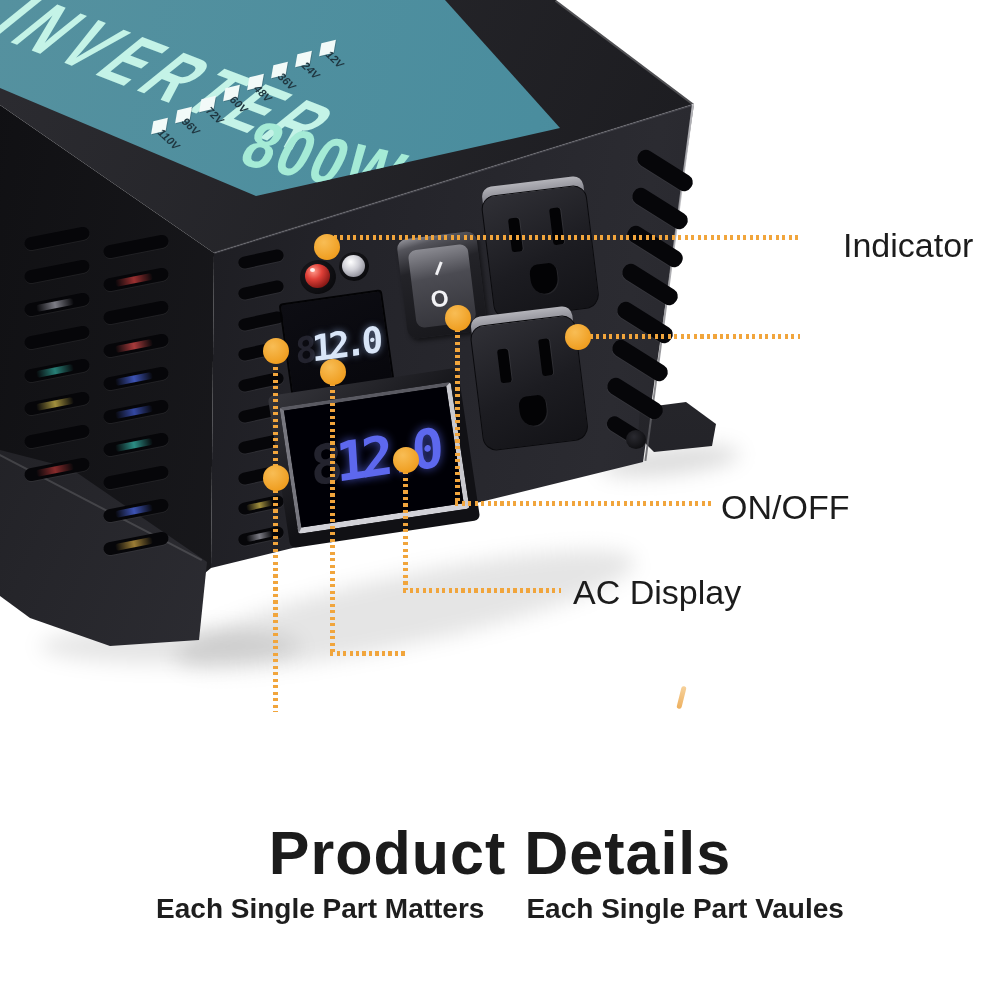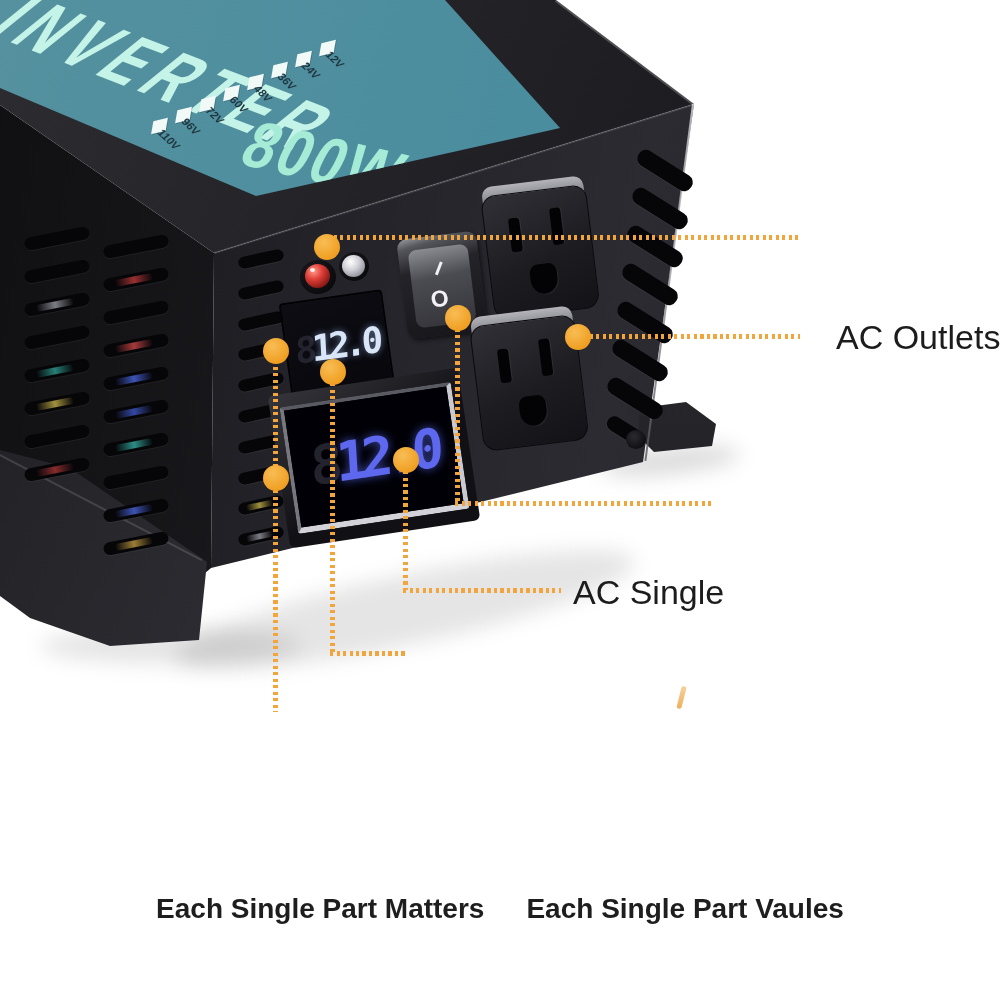--- a/index.html
+++ b/index.html
@@ -258,40 +258,42 @@
       <div class="slot" style="left:24px;top:25px;"></div>
       <div class="slot" style="left:66px;top:20px;height:37px;"></div>
       <div class="gnd" style="left:39px;top:75px;"></div>
     </div>
   </div>
 
   <div class="socket" style="left:626px;top:430px;width:20px;height:19px;background:radial-gradient(circle at 40% 35%,#2a2a30,#050507);"></div>
 
   <div class="dot" style="left:314px;top:234px;"></div>
   <div class="dl-h" style="left:334px;top:235px;width:464px;"></div>
+  <div class="co-label" style="left:843px;top:226px;">Indicator</div>
 
   <div class="dot" style="left:565px;top:324px;"></div>
   <div class="dl-h" style="left:590px;top:334px;width:210px;"></div>
-  <div class="co-label" style="left:836px;top:318px;">AC Outlets</div>
 
   <div class="dot" style="left:445px;top:305px;"></div>
   <div class="dl-v" style="left:455px;top:329px;height:176px;"></div>
   <div class="dl-h" style="left:455px;top:501px;width:257px;"></div>
+  <div class="co-label" style="left:721px;top:488px;">ON/OFF</div>
 
   <div class="dot" style="left:393px;top:447px;"></div>
   <div class="dl-v" style="left:403px;top:471px;height:119px;"></div>
   <div class="dl-h" style="left:403px;top:588px;width:158px;"></div>
-  <div class="co-label" style="left:573px;top:573px;">AC Single</div>
+  <div class="co-label" style="left:573px;top:573px;">AC Display</div>
 
   <div class="dot" style="left:320px;top:359px;"></div>
   <div class="dl-v" style="left:330px;top:383px;height:270px;"></div>
   <div class="dl-h" style="left:330px;top:651px;width:78px;"></div>
 
   <div class="dot" style="left:263px;top:338px;"></div>
   <div class="dot" style="left:263px;top:465px;"></div>
   <div class="dl-v" style="left:273px;top:360px;height:352px;"></div>
 
   <div class="stray"></div>
 
+  <div class="f-title">Product Details</div>
   <div class="f-tag">
     <span>Each Single Part Matters</span><span>Each Single Part Vaules</span>
   </div>
 </div>
 
 </body></html>

